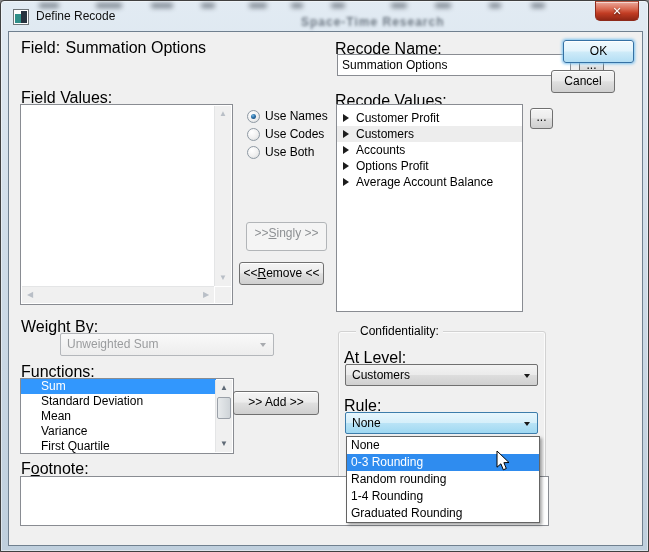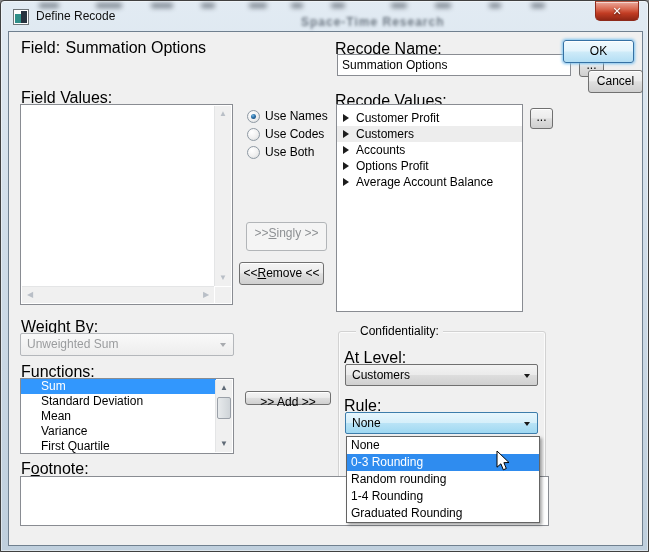--- a/index.html
+++ b/index.html
@@ -40,21 +40,21 @@
   .btn.default { border-color:#3571a4; box-shadow:0 0 3px 1px #7bc1ef, inset 0 1px 0 #fff;
                  background:linear-gradient(180deg,#f0f9fe 0%,#e4f4fc 45%,#cdeaf8 55%,#b3def4 100%); }
   .btn.disabled { background:#f4f4f4; border-color:#b2b5b8; box-shadow:none; color:#8d9093; }
   .btn.small span { line-height:17px; }
   
   .combo { position:absolute; border:1px solid #707070; border-radius:2px;
            background:linear-gradient(180deg,#f3f3f3 0%,#ebebeb 48%,#dddddd 52%,#d0d0d0 100%); }
   .combo-text { position:absolute; left:6px; top:0; line-height:21px; font-size:12px; white-space:nowrap; }
   .combo-arrow { position:absolute; right:7px; top:9px; width:0; height:0;
                  border-left:3.5px solid transparent; border-right:3.5px solid transparent; border-top:4px solid #181818; }
-  .combo.disabled { background:linear-gradient(180deg,#f9f9f9,#ededed); border-color:#b4b7bb; }
+  .combo.disabled { background:linear-gradient(180deg,#f9f9f9,#ededed); border-color:#b4b7bb;margin-left:40px; }
   .combo.disabled .combo-text { color:#9a9c9e; }
   .combo.disabled .combo-arrow { border-top-color:#a8abaf; }
   .combo.focused { border-color:#3d7dab;
                    background:linear-gradient(180deg,#e7f6fd 0%,#d6effa 48%,#b9e3f6 52%,#9fd8f2 100%); }
   
   .radio-row { position:absolute; left:246px; height:16px; padding-left:18px; line-height:15px; font-size:12px; }
   .radio { position:absolute; left:0; top:1px; width:13px; height:13px; border-radius:50%;
            border:1px solid #8e99a3; background:radial-gradient(circle at 35% 30%,#ffffff 0%,#f0f0f0 55%,#d4d7da 100%); }
   .radio.checked::after { content:""; position:absolute; left:3px; top:3px; width:5px; height:5px; border-radius:50%;
            background:radial-gradient(circle at 38% 32%,#79b9e2 0%,#2a6fa8 45%,#123c66 100%); }
@@ -119,21 +119,21 @@
 
   <div class="lbl" style="left:334px;top:39px"><span>R</span><span class="accel">e</span><span>code Name:</span></div>
   <input class="textbox" style="left: 336px; top: 53px; width: 234px; height: 22px; padding: 0px 4px; font: 12px &quot;Liberation Sans&quot;, sans-serif;" value="Summation Options">
   <div class="btn small" style="left:578px;top:55px;width:25px;height:21px">
     <span>...</span>
   </div>
 
   <div class="btn default" style="left:562px;top:39px;width:71px;height:23px">
     <span>OK</span>
   </div>
-  <div class="btn" style="left:587px;top:69px;width:55px;height:23px">
+  <div class="btn" style="left:550px;top:69px;width:64px;height:23px">
     <span>Cancel</span>
   </div>
 
   <div class="lbl" style="left:20px;top:88px"><span></span><span class="accel">F</span><span>ield Values:</span></div>
   <div class="listbox" style="left:19px;top:103px;width:213px;height:201px">
     <div class="vscroll" style="top:1px;right:1px;bottom:18px">
       <span class="sb-arrow sb-dim" style="top:0;left:0">▲</span>
       <span class="sb-arrow sb-dim" style="bottom:0;left:0">▼</span>
     </div>
     <div class="hscroll" style="left:1px;right:18px;bottom:1px">
@@ -204,21 +204,21 @@
       <span class="sb-arrow sb-dark" style="top:0;left:0">▲</span>
       <div class="sb-thumb" style="top:17px;height:22px"></div>
       <span class="sb-arrow sb-dark" style="bottom:0;left:0">▼</span>
     </div>
   <div class="lb-item selected" style="margin-right:17px">Sum</div>
       <div class="lb-item" style="margin-right:17px">Standard Deviation</div>
       <div class="lb-item" style="margin-right:17px">Mean</div>
       <div class="lb-item" style="margin-right:17px">Variance</div>
       <div class="lb-item" style="margin-right:17px">First Quartile</div>
     </div>
-  <div class="btn" style="left:244px;top:390px;width:86px;height:14px">
+  <div class="btn" style="left:232px;top:390px;width:86px;height:24px">
     <span>&gt;&gt; Add &gt;&gt;</span>
   </div>
 
   <div class="groupbox" style="left:337px;top:330px;width:208px;height:148px">
     <div class="groupbox-label">Confidentiality:</div>
   </div>
   <div class="lbl" style="left:343px;top:348px"><span>At </span><span class="accel">L</span><span>evel:</span></div>
   <div class="combo" style="left:344px;top:363px;width:193px;height:22px">
     <span class="combo-text">Customers</span>
     <span class="combo-arrow"></span>

